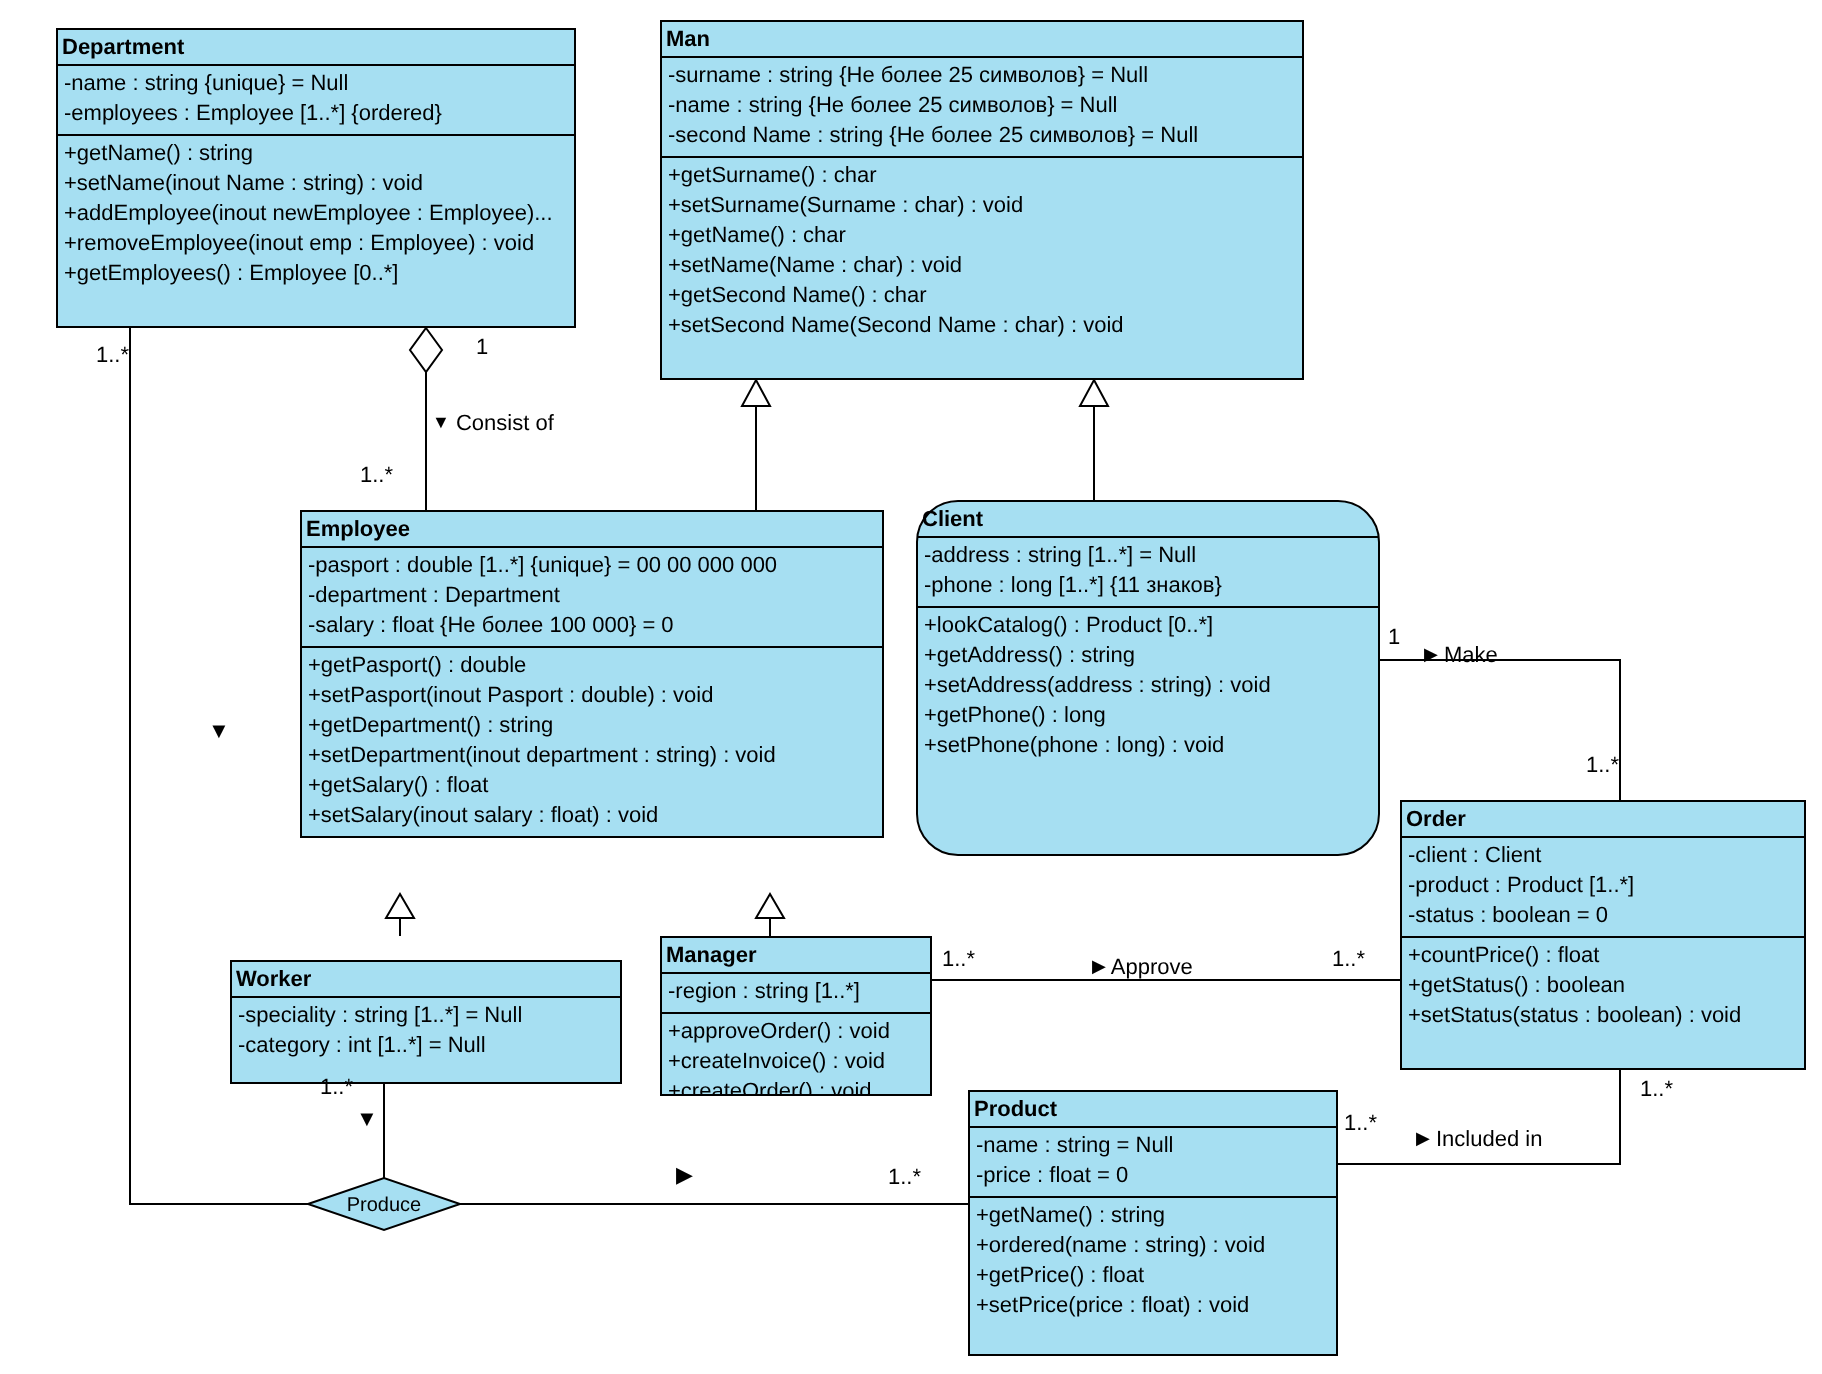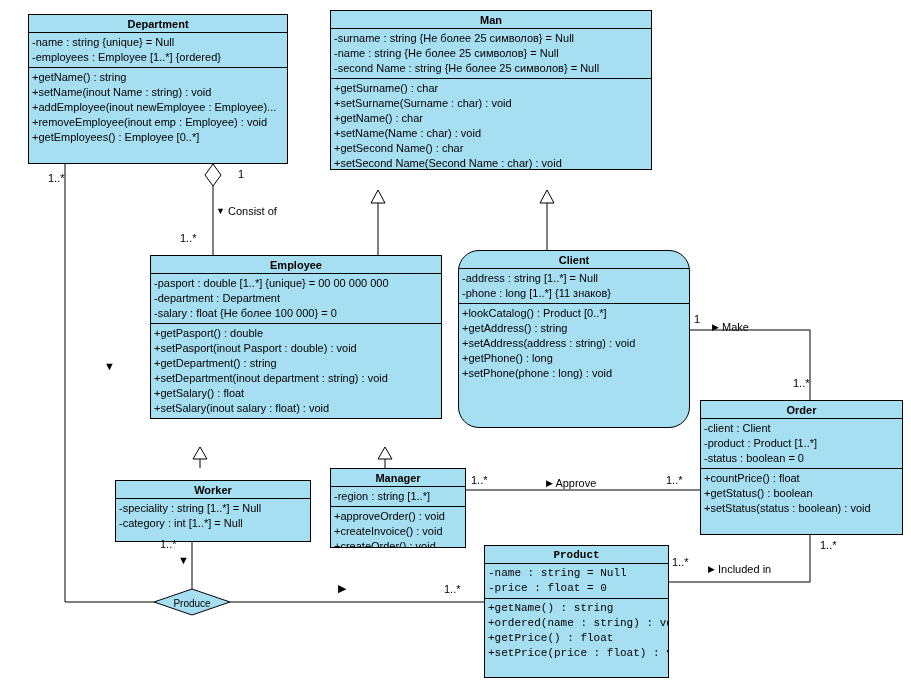--- a/index.html
+++ b/index.html
@@ -6,21 +6,21 @@
   * { margin:0; padding:0; box-sizing:border-box; }
   html,body { background:#fff; }
   body { font-family:"Liberation Sans", sans-serif; color:#000; }
   #canvas { position:relative; width:911px; height:687px; background:#fff; overflow:hidden; }
   svg.connectors { position:absolute; left:0; top:0; }
   svg.connectors line, svg.connectors polyline { stroke:var(--line-color); stroke-width:1; fill:none; }
   svg.connectors polygon.hollow { fill:#fff; stroke:var(--line-color); stroke-width:1; }
   svg.connectors polygon.nary { fill:var(--class-fill); stroke:var(--line-color); stroke-width:1; }
   .uml-class { position:absolute; background:var(--class-fill); border:1px solid #000;
                display:flex; flex-direction:column; font-size:11px; }
-  .uml-title { font-weight:bold; text-align:center; padding:2px 2px 1px; border-bottom:1px solid #000;
+  .uml-title { font-weight:bold; text-align:left; padding:2px 2px 1px; border-bottom:1px solid #000;
                height:18px; line-height:14px; overflow:hidden; white-space:nowrap; }
   .uml-attrs { padding:2px 3px; border-bottom:1px solid #000; overflow:hidden; }
   .uml-attrs.grow, .uml-methods { flex:1; }
   .uml-attrs.grow { border-bottom:none; }
   .uml-methods { padding:2px 3px; overflow:hidden; }
   .line { line-height:15px; white-space:nowrap; }
   .lbl { position:absolute; font-size:11px; line-height:13px; white-space:nowrap; }
   .lbl .arr { font-size:9px; vertical-align:1px; }
   .produce-lbl { font-size:10px; transform:translate(-50%,-50%); }
 </style>
@@ -66,21 +66,21 @@
       </div>
     <div class="uml-methods">
         <div class="line">+getName() : string</div>
         <div class="line">+setName(inout Name : string) : void</div>
         <div class="line">+addEmployee(inout newEmployee : Employee)...</div>
         <div class="line">+removeEmployee(inout emp : Employee) : void</div>
         <div class="line">+getEmployees() : Employee [0..*]</div>
       </div>
   </div>
 
-  <div class="uml-class" style="left:330px;top:10px;width:322px;height:160px;">
+  <div class="uml-class" style="left:330px;top:10px;width:322px;height:180px;">
     <div class="uml-title">Man</div>
     <div class="uml-attrs">
         <div class="line">-surname : string {Не более 25 символов} = Null</div>
         <div class="line">-name : string {Не более 25 символов} = Null</div>
         <div class="line">-second Name : string {Не более 25 символов} = Null</div>
       </div>
     <div class="uml-methods">
         <div class="line">+getSurname() : char</div>
         <div class="line">+setSurname(Surname : char) : void</div>
         <div class="line">+getName() : char</div>
@@ -149,21 +149,21 @@
         <div class="line">-product : Product [1..*]</div>
         <div class="line">-status : boolean = 0</div>
       </div>
     <div class="uml-methods">
         <div class="line">+countPrice() : float</div>
         <div class="line">+getStatus() : boolean</div>
         <div class="line">+setStatus(status : boolean) : void</div>
       </div>
   </div>
 
-  <div class="uml-class" style="left:484px;top:545px;width:185px;height:133px;font-family:Liberation Mono, monospace;">
+  <div class="uml-class" style="left:484px;top:545px;width:185px;height:133px;">
     <div class="uml-title">Product</div>
     <div class="uml-attrs">
         <div class="line">-name : string = Null</div>
         <div class="line">-price : float = 0</div>
       </div>
     <div class="uml-methods">
         <div class="line">+getName() : string</div>
         <div class="line">+ordered(name : string) : void</div>
         <div class="line">+getPrice() : float</div>
         <div class="line">+setPrice(price : float) : void</div>

